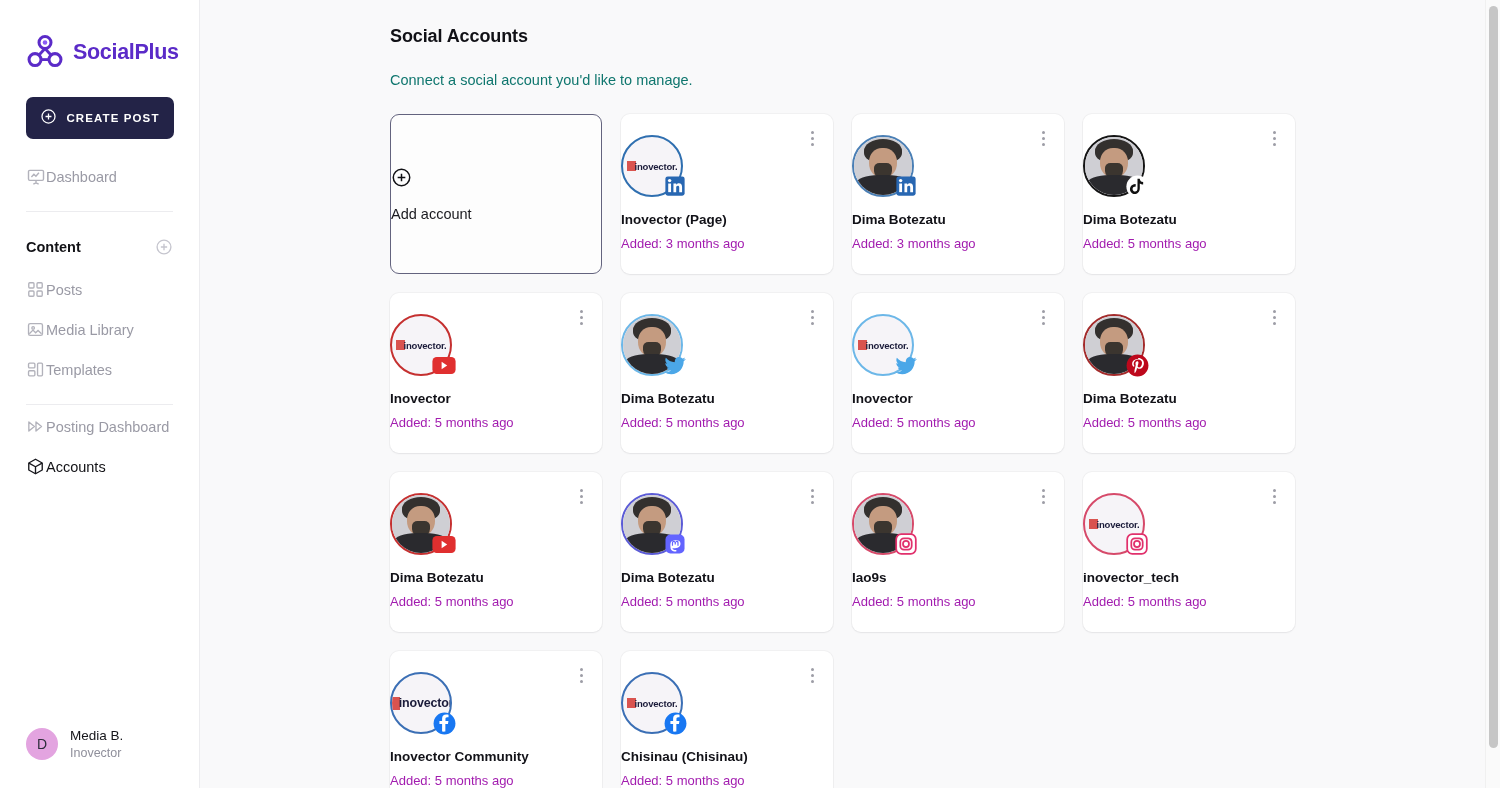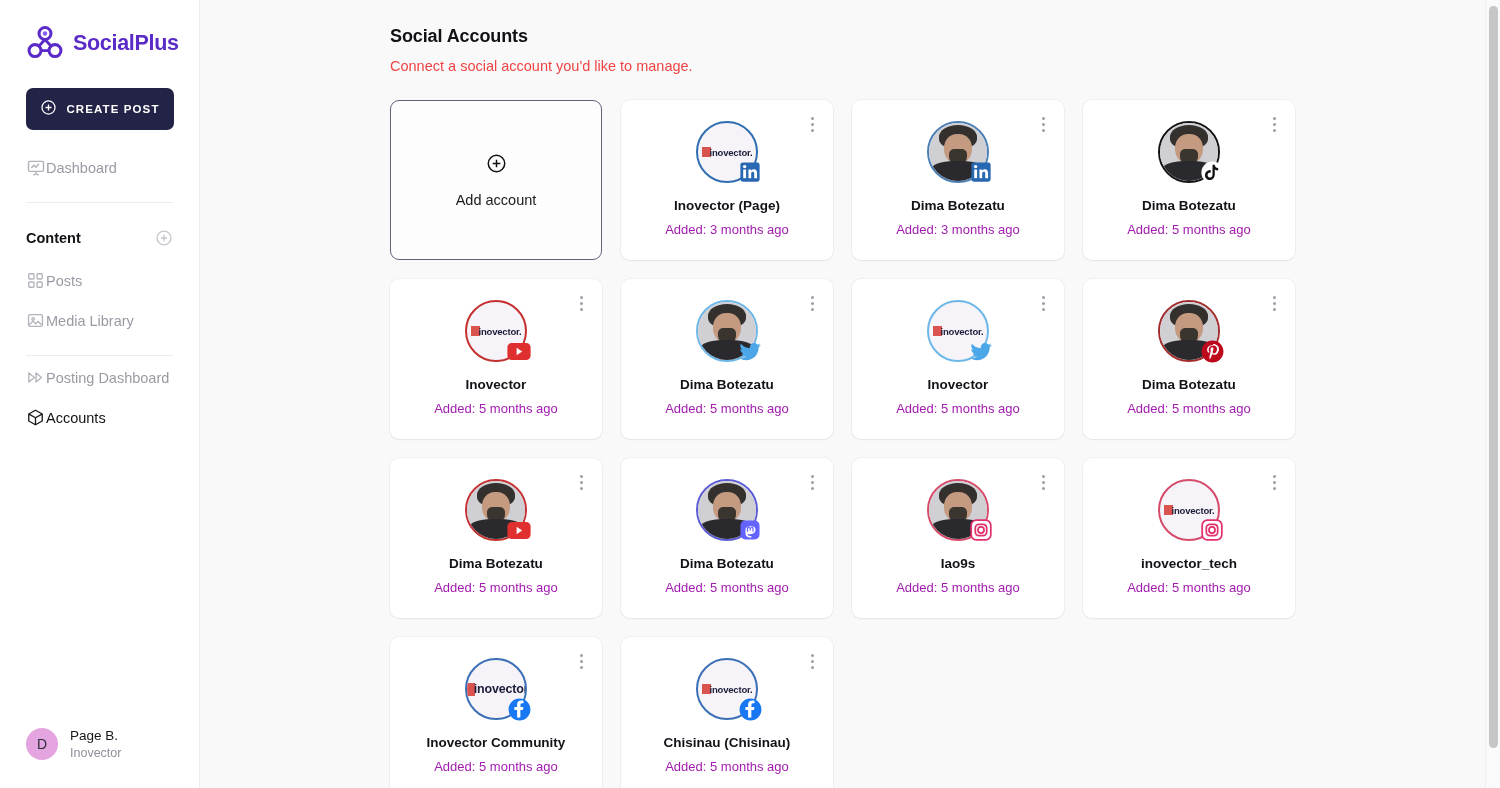--- a/index.html
+++ b/index.html
@@ -12,21 +12,21 @@
   .app { display: flex; width: 1500px; height: 788px; position: relative; }
 
   
   .sidebar {
     width: 200px; height: 788px; flex: 0 0 200px;
     background: #ffffff;
     border-right: 1px solid #ececef;
     position: relative;
     padding: 0 26px;
   }
-  .logo-row { display: flex; align-items: center; gap: 9px; padding-top: 24px; }
+  .logo-row { display: flex; align-items: center; gap: 9px; padding-top: 33px; }
   .logo-mark { width: 38px; height: 38px; flex: 0 0 38px; }
   .logo-text {
     font-size: 21.5px; font-weight: 700; color: #5b2bc8;
     letter-spacing: -0.3px;
   }
   .create-post {
     margin-top: 26px;
     width: 148px; height: 42px;
     background: #232347;
     border-radius: 7px;
@@ -66,36 +66,36 @@
   .user-name { font-size: 13.5px; color: #16161b; font-weight: 500; line-height: 1.35; }
   .user-org  { font-size: 12.5px; color: #8f8f9b; line-height: 1.35; }
 
   
   .main {
     flex: 1; height: 788px; background: #f9f9fa;
     overflow: hidden; position: relative;
   }
   .main-inner { padding: 26px 0 0 190px; }
   .page-title { font-size: 18px; font-weight: 700; color: #111116; letter-spacing: -0.1px; }
-  .page-sub { font-size: 14.5px; color: #ef4444; margin-top: 11px; }
+  .page-sub { font-size: 14.5px; color: #0f766e; margin-top: 25px; }
 
   .grid {
     margin-top: 26px;
     display: grid;
     grid-template-columns: repeat(4, 212px);
     gap: 19px 19px;
     width: 887px;
   }
 
   .card {
     height: 160px; background: #ffffff;
     border-radius: 9px;
     box-shadow: 0 1px 2px rgba(20,20,40,0.055), 0 0 0 1px rgba(20,20,40,0.035);
     position: relative;
-    display: flex; flex-direction: column; align-items: center;
+    display: flex; flex-direction: column; align-items: flex-start;
     padding-top: 21px;
     cursor: pointer;
   }
   .card.add-card {
     border: 1px solid #63637e; box-shadow: none;
     justify-content: center; padding-top: 0;
     background: #fdfdfd;
   }
   .add-label { font-size: 14.5px; color: #1a1a1f; margin-top: 14px; }
   .kebab {
@@ -240,20 +240,30 @@
       <div class="nav-item">
         <span class="nav-ico">
           <svg viewBox="0 0 24 24" width="19" height="19" fill="none" stroke="#b2b2bb" stroke-width="1.7">
             <rect x="3.2" y="4.5" width="17.6" height="15" rx="2.2"></rect>
             <circle cx="9" cy="10" r="1.6"></circle>
             <path d="M4.2 17.4l4.6-4.6 3.4 3.3 3-2.8 4.4 4.1"></path>
           </svg>
         </span>
         <span class="nav-label">Media Library</span>
       </div>
+      <div class="nav-item">
+        <span class="nav-ico">
+          <svg viewBox="0 0 24 24" width="19" height="19" fill="none" stroke="#b2b2bb" stroke-width="1.7">
+            <rect x="3.2" y="4" width="8" height="6" rx="1.3"></rect>
+            <rect x="3.2" y="13.6" width="8" height="6.4" rx="1.3"></rect>
+            <rect x="14.6" y="4" width="6.2" height="16" rx="1.3"></rect>
+          </svg>
+        </span>
+        <span class="nav-label">Templates</span>
+      </div>
     </div>
 
     <div class="divider"></div>
 
 
     <div class="nav-group">
       <div class="nav-item">
         <span class="nav-ico">
           <svg viewBox="0 0 24 24" width="19" height="19" fill="none" stroke="#b2b2bb" stroke-width="1.7" stroke-linejoin="round">
             <path d="M3.6 6.2l7 5.8-7 5.8z"></path>
@@ -269,21 +279,21 @@
             <path d="M3.7 7.7L12 12.3l8.3-4.6M12 12.3v8.8"></path>
           </svg>
         </span>
         <span class="nav-label">Accounts</span>
       </div>
     </div>
 
     <div class="user-box">
       <span class="avatar-initial">D</span>
       <span>
-        <div class="user-name">Page B.</div>
+        <div class="user-name">Media B.</div>
         <div class="user-org">Inovector</div>
       </span>
     </div>
   </aside>
 
   <main class="main">
     <div class="main-inner">
       <h1 class="page-title">Social Accounts</h1>
       <p class="page-sub">Connect a social account you'd like to manage.</p>
 

